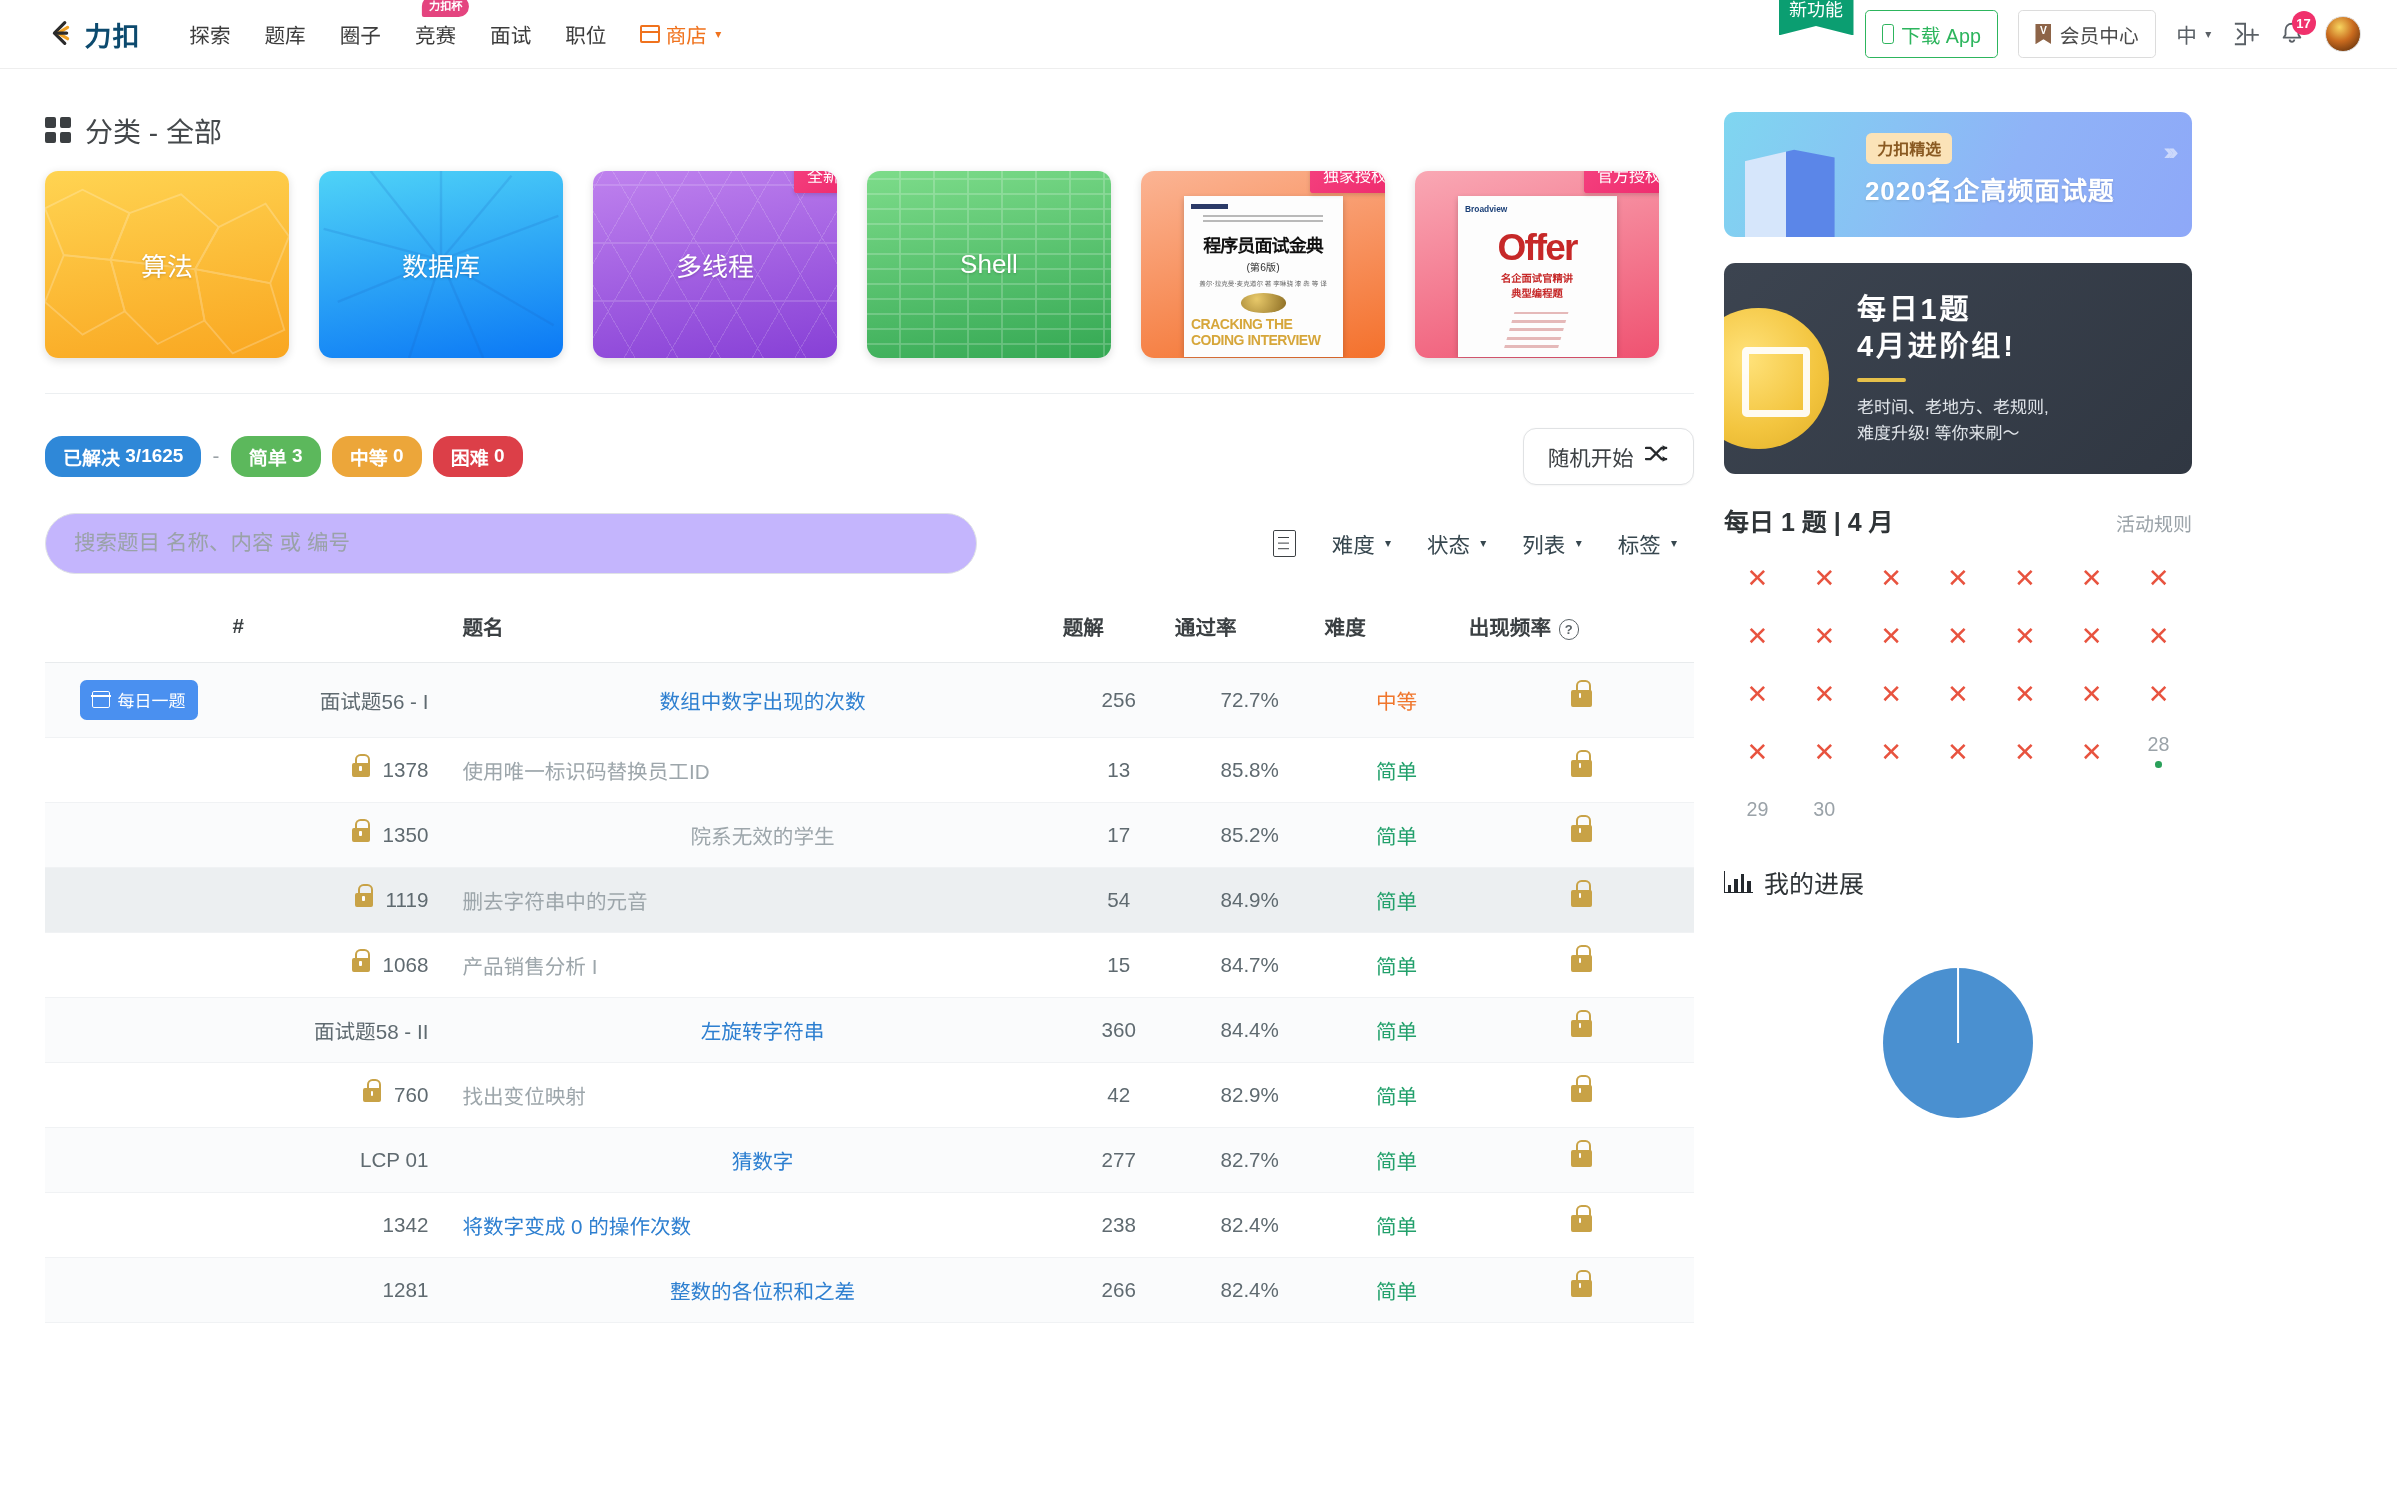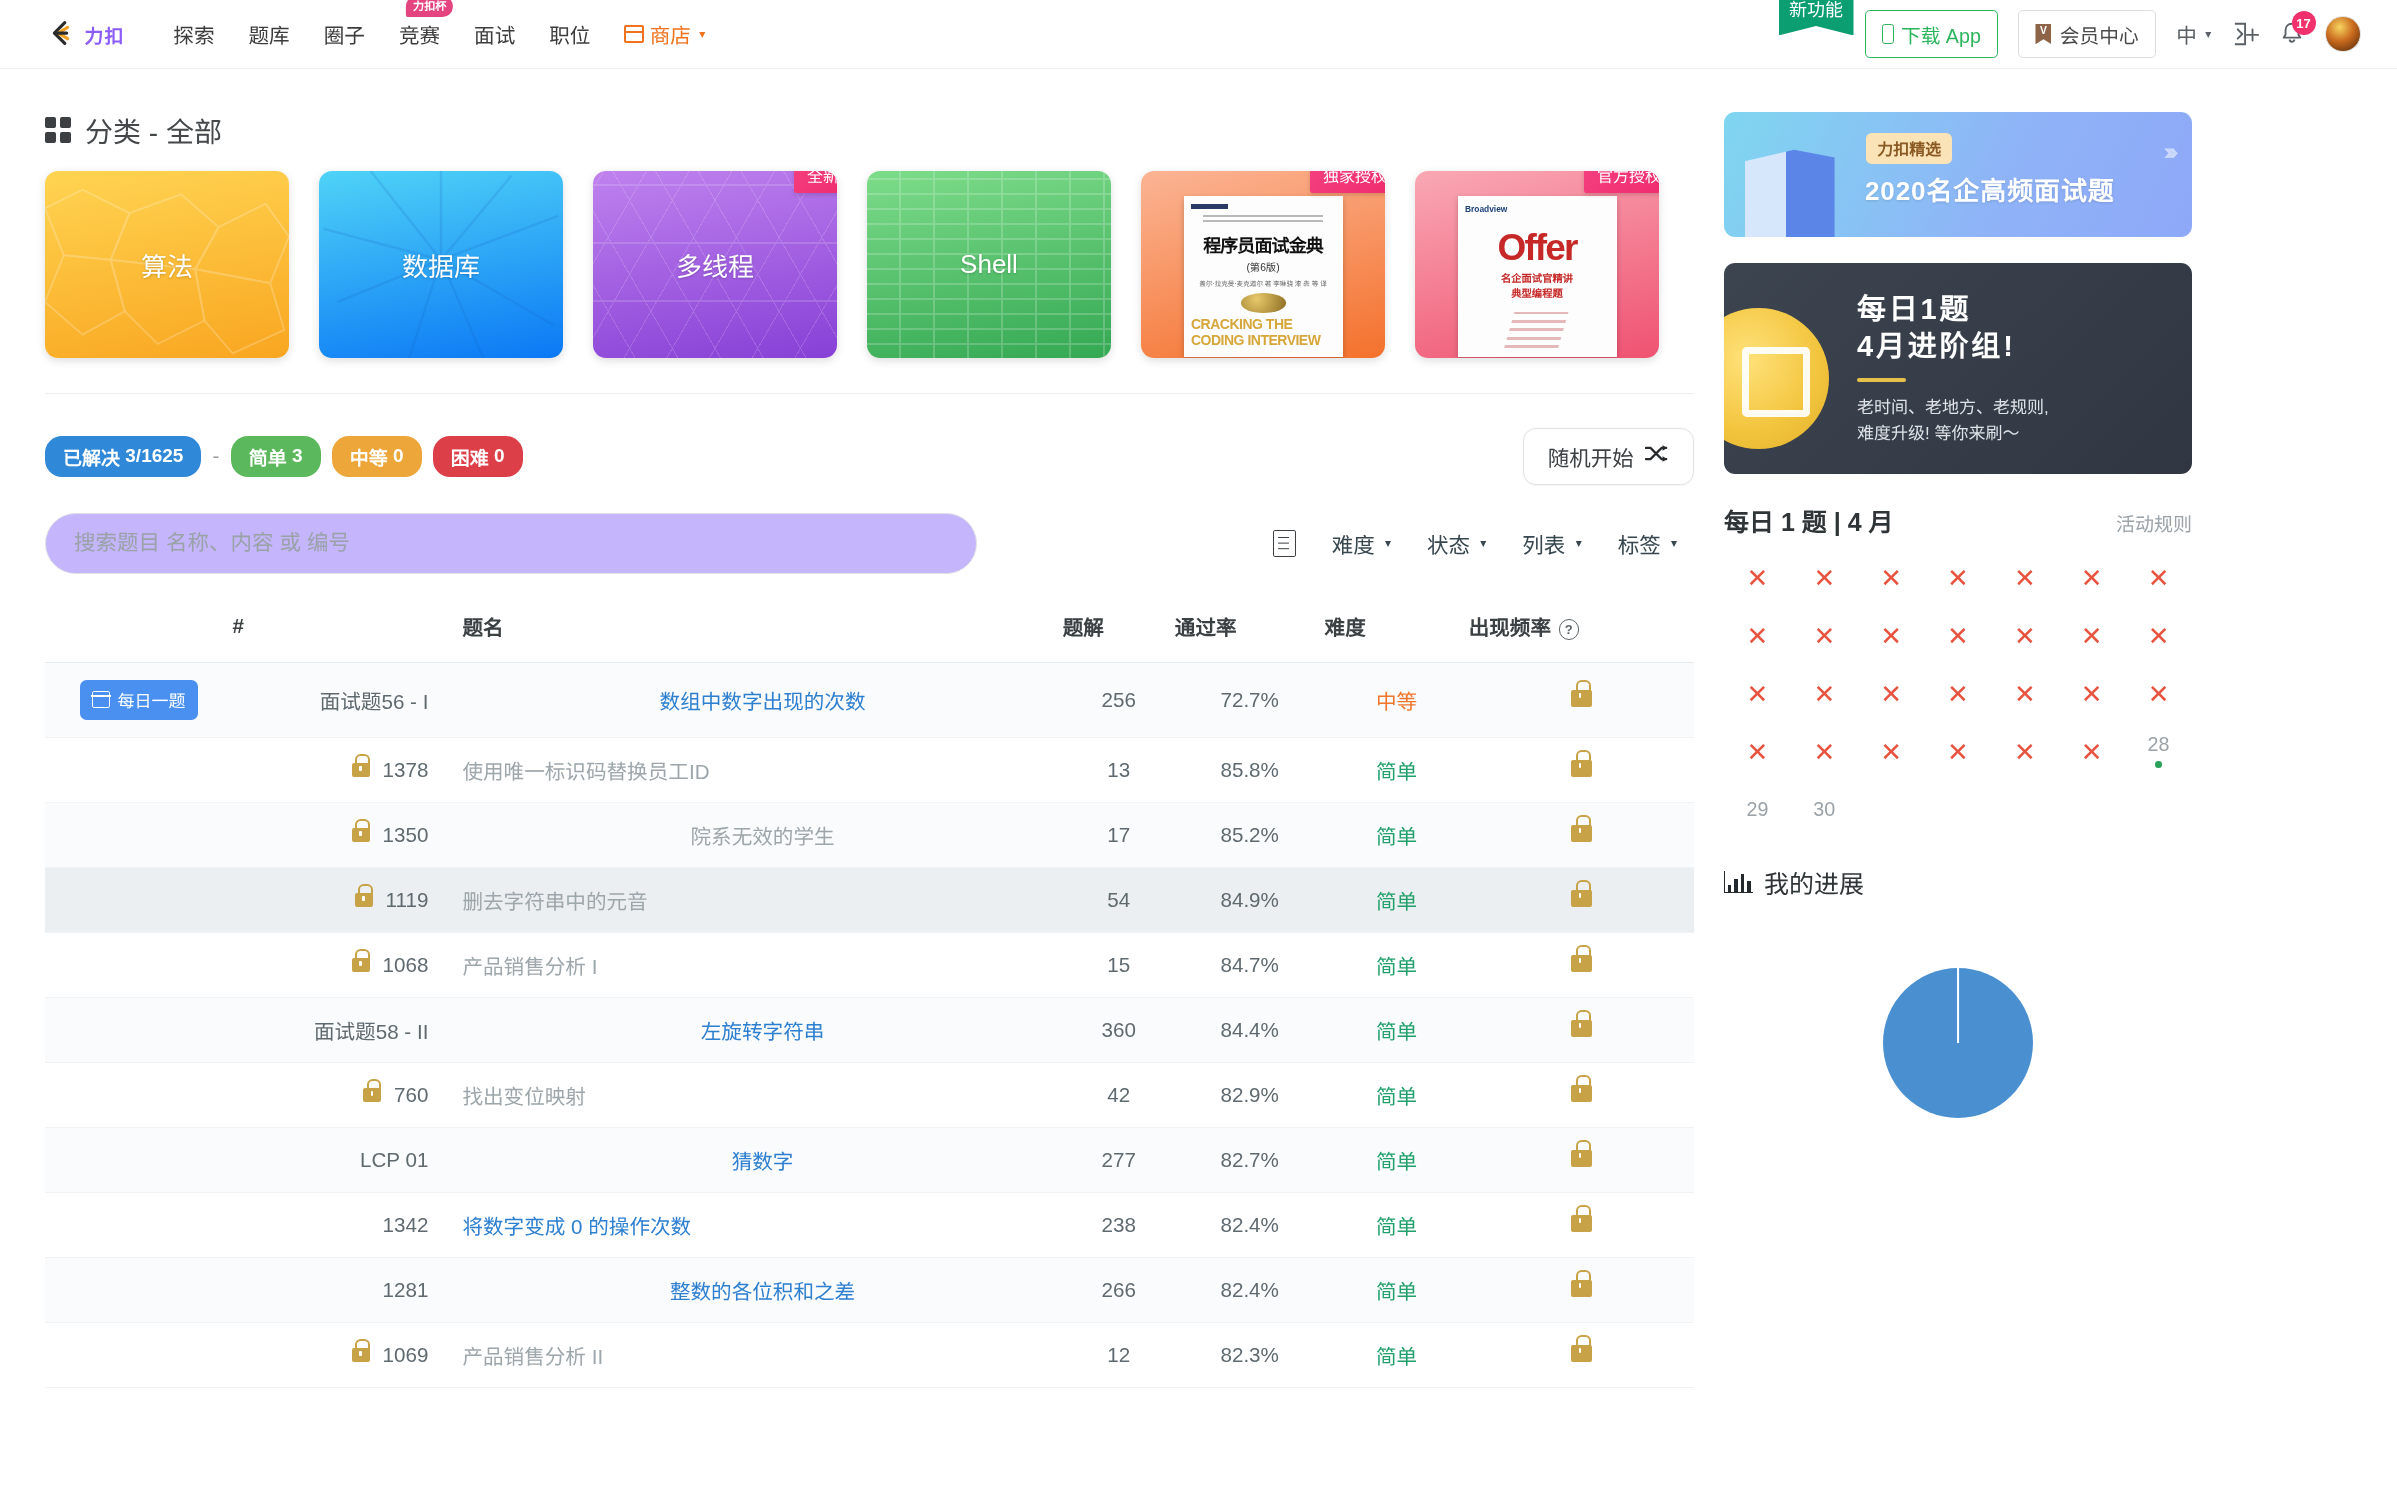--- a/index.html
+++ b/index.html
@@ -17,21 +17,21 @@
     position: relative;
     height: 69px;
     display: flex;
     align-items: center;
     padding: 0 37px 0 45px;
     border-bottom: 0.9px solid #eeeeee;
     background: #fff;
   }
   .brand { display: flex; align-items: center; gap: 7.5px; margin-right: 32px; }
   .brand-mark { width: 32px; height: 32px; position: relative; }
-  .brand-text { font-size: 19px; font-weight: 700; letter-spacing: 0.9px; color: #8b5cf6; }
+  .brand-text { font-size: 27px; font-weight: 700; letter-spacing: 0.9px; color: #0c4a6e; }
 
   .nav-links { display: flex; align-items: center; gap: 0px; }
   .nav-link {
     position: relative;
     font-size: 20.6px;
     color: #3c3c3c;
     padding: 5.6px 17px;
     cursor: pointer;
     white-space: nowrap;
   }
@@ -769,34 +769,20 @@
               <span class="id-cell">
                 <span>1281</span>
               </span>
             </td>
             <td class="col-title"><span class="p-title">整数的各位积和之差</span></td>
             <td class="col-sol">266</td>
             <td class="col-rate">82.4%</td>
             <td class="col-diff"><span class="d-easy">简单</span></td>
             <td class="col-freq"><span class="lock lock-big"></span></td>
           </tr>
-          <tr>
-            <td class="col-status"></td>
-            <td class="col-id">
-              <span class="id-cell">
-                <span class="lock"></span>
-                <span>1069</span>
-              </span>
-            </td>
-            <td class="col-title"><span class="p-title locked">产品销售分析 II</span></td>
-            <td class="col-sol">12</td>
-            <td class="col-rate">82.3%</td>
-            <td class="col-diff"><span class="d-easy">简单</span></td>
-            <td class="col-freq"><span class="lock lock-big"></span></td>
-          </tr>
         </tbody>
     </table>
 
   </div>
 
   <div class="col-side">
 
     <div class="banner-blue">
       <span class="bb-building"></span>
       <span class="bb-pill">力扣精选</span>

